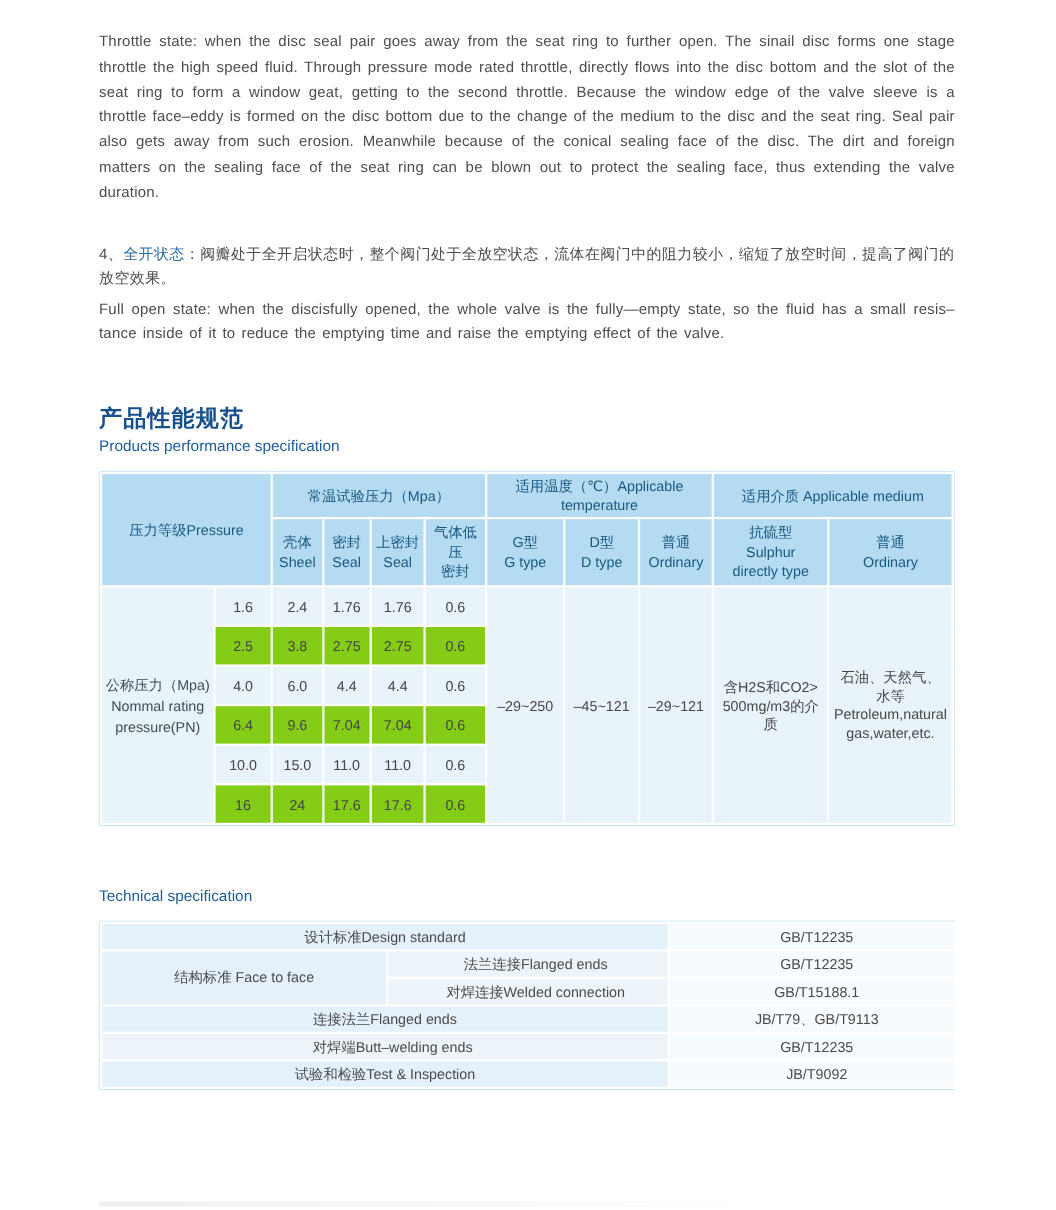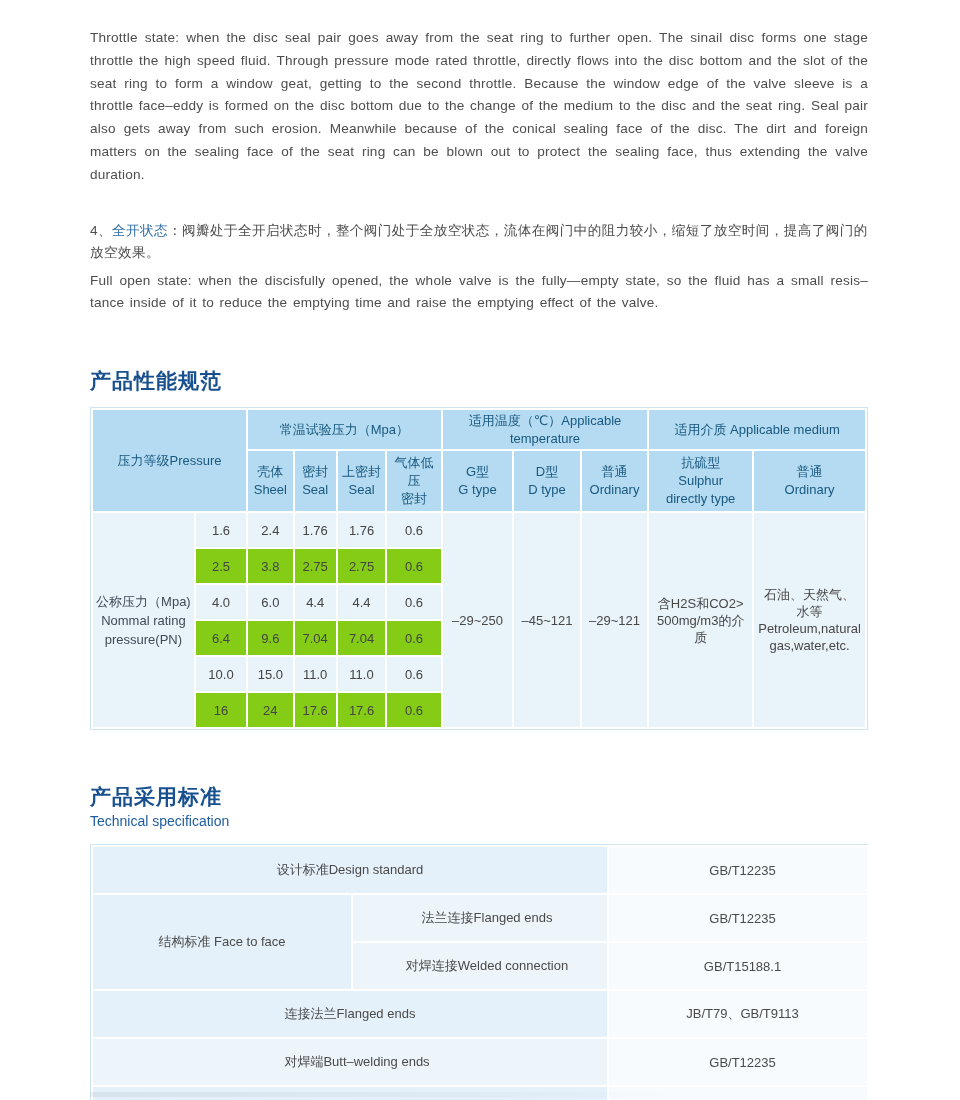--- a/index.html
+++ b/index.html
@@ -43,21 +43,21 @@
   
   .perf th{background:#b4dbf1;color:#19587f;font-size:13px;line-height:18px;}
   .perf .h1 th{height:41px;}
   .perf .h2 th{height:62px;}
   .perf td{height:36px;font-size:13px;color:#444444;background:#84cc16;line-height:17px;}
   .perf tr.tint td{background:#e9f3fa;}
   .perf td.span-cell{background:#e9f3fa;color:#474747;}
   .perf td.row-label{background:#e0eef8;color:#3f4c55;font-size:13px;line-height:19px;}
 
   
-  .tech td{height:48px;font-size:13px;color:#4a4a4a;}
+  .tech td{height:25px;font-size:13px;color:#4a4a4a;}
   .tech td.lbl{background:#e4f1fa;}
   .tech td.lbl-alt{background:#edf5fb;padding-left:16px;}
   .tech td.val{background:#f7fbfd;padding-left:11px;}
 
   
   .cutoff-artifact{
     position:absolute;left:90px;top:1092px;width:590px;height:5px;
     background:linear-gradient(to right,rgba(120,130,140,.28),rgba(120,130,140,.10) 70%,rgba(120,130,140,0));
     opacity:.45;border-radius:2px;
   }
@@ -68,20 +68,21 @@
 <div class="page">
 
   <p class="body-text para-throttle">Throttle state: when the disc seal pair goes away from the seat ring to further open. The sinail disc forms one stage throttle the high speed fluid. Through pressure mode rated throttle, directly flows into the disc bottom and the slot of the seat ring to form a window geat, getting to the second throttle. Because the window edge of the valve sleeve is a throttle face–eddy is formed on the disc bottom due to the change of the medium to the disc and the seat ring. Seal pair also gets away from such erosion. Meanwhile because of the conical sealing face of the disc. The dirt and foreign matters on the sealing face of the seat ring can be blown out to protect the sealing face, thus extending the valve duration.</p>
 
   <p class="body-text para-cn"><span>4、</span><span class="term-blue">全开状态</span><span>：阀瓣处于全开启状态时，整个阀门处于全放空状态，流体在阀门中的阻力较小，缩短了放空时间，提高了阀门的放空效果。</span></p>
 
   <p class="body-text para-en">Full open state: when the discisfully opened, the whole valve is the fully—empty state, so the fluid has a small resis–tance inside of it to reduce the emptying time and raise the emptying effect of the valve.</p>
 
   <div class="section-head head-performance">
     <div class="cn">产品性能规范</div>
+    <div class="en">Products performance specification</div>
   </div>
 
   <div class="tbl-wrap">
     <table class="perf">
       <colgroup>
         <col style="width:102px">
           <col style="width:52px">
         <col style="width:46px">
           <col style="width:43px">
           <col style="width:49px">
@@ -173,21 +174,20 @@
         <td>24</td>
         <td>17.6</td>
         <td>17.6</td>
         <td>0.6</td>
       </tr>
     </tbody>
       </table>
   </div>
 
   <div class="section-head head-technical">
-    <div class="cn">产品采用标准</div>
     <div class="en">Technical specification</div>
   </div>
 
   <div class="tbl-wrap">
     <table class="tech">
       <colgroup>
         <col style="width:260px">
           <col style="width:256px">
           <col style="width:260px">
       </colgroup>

